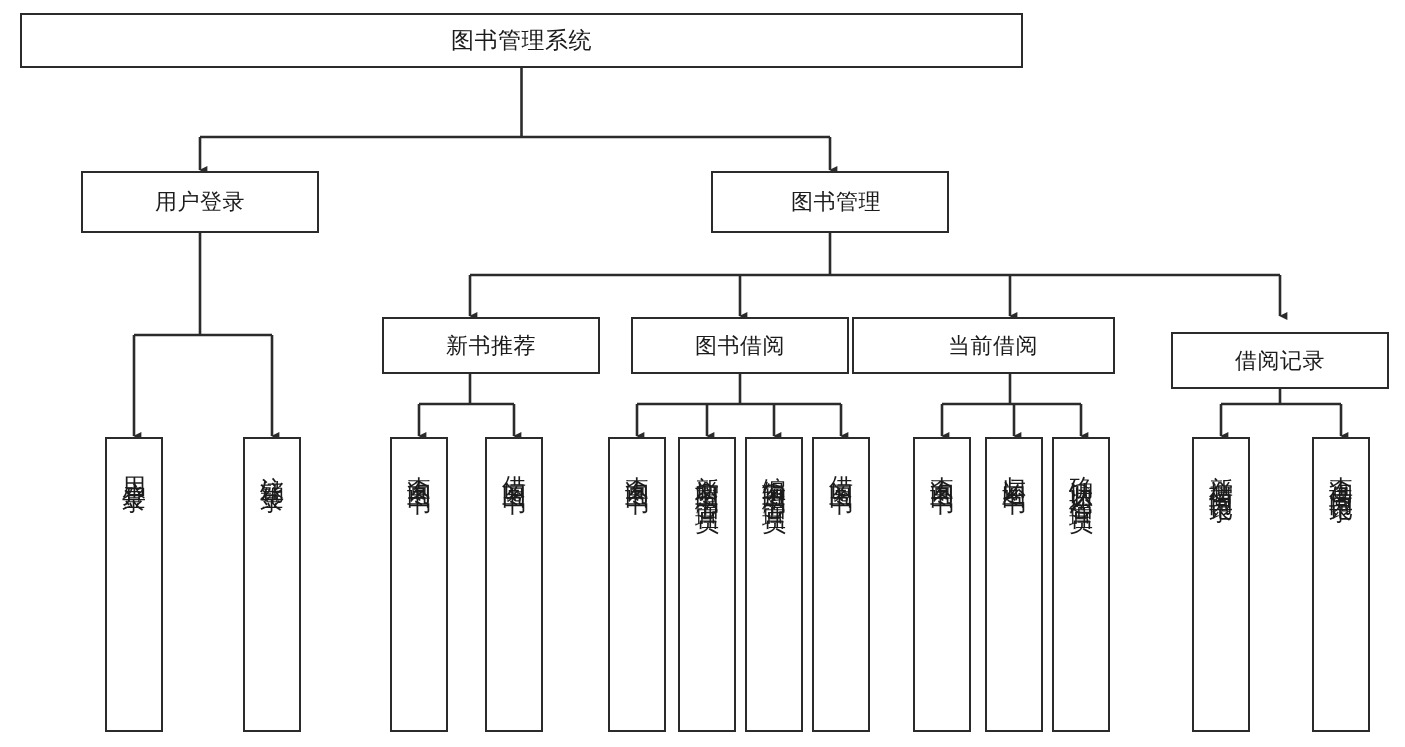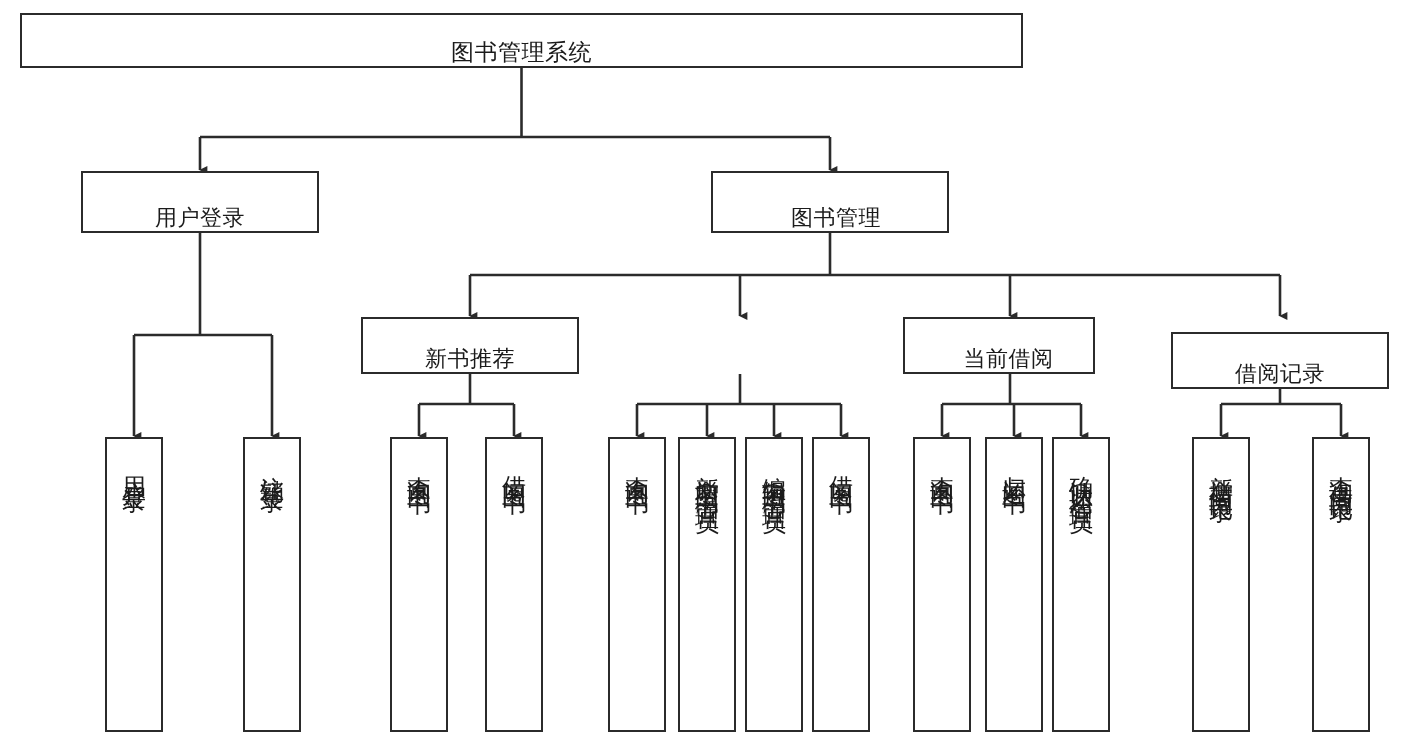--- a/index.html
+++ b/index.html
@@ -24,21 +24,21 @@
     top: 0;
     width: 1405px;
     height: 747px;
   }
   .node {
     position: absolute;
     box-sizing: border-box;
     background: #ffffff;
     border: 2px solid #2b2b2b;
     display: flex;
-    align-items: flex-end;
+    align-items: center;
     justify-content: center;
     color: #1b1b1b;
     z-index: 2;
   }
   .node .label {
     display: block;
     line-height: 1.18;
     letter-spacing: 0.5px;
     white-space: nowrap;
   }
@@ -125,24 +125,27 @@
     <span class="label">图书管理系统</span>
   </div>
 
   <div class="node horiz" style="left: 81px; top: 171px; width: 238px; height: 62px;">
     <span class="label">用户登录</span>
   </div>
   <div class="node horiz" style="left: 711px; top: 171px; width: 238px; height: 62px; padding-left: 12px;">
     <span class="label">图书管理</span>
   </div>
 
-  <div class="node horiz" style="left: 361px; top: 317px; width: 218px; height: 57px;">
+  <div class="node horiz" style="left: 382px; top: 317px; width: 218px; height: 57px;">
     <span class="label">新书推荐</span>
   </div>
-  <div class="node horiz" style="left: 903px; top: 317px; width: 192px; height: 57px; padding-left: 19px;">
+  <div class="node horiz" style="left: 631px; top: 317px; width: 218px; height: 57px;">
+    <span class="label">图书借阅</span>
+  </div>
+  <div class="node horiz" style="left: 852px; top: 317px; width: 263px; height: 57px; padding-left: 19px;">
     <span class="label">当前借阅</span>
   </div>
   <div class="node horiz" style="left: 1171px; top: 317px; width: 218px; height: 57px; margin-top: 15px;">
     <span class="label">借阅记录</span>
   </div>
 
   <div class="node vert" style="left: 105px; top: 437px; width: 58px; height: 295px;">
     <span class="label">用户登录</span>
   </div>
   <div class="node vert" style="left: 243px; top: 437px; width: 58px; height: 295px;">

